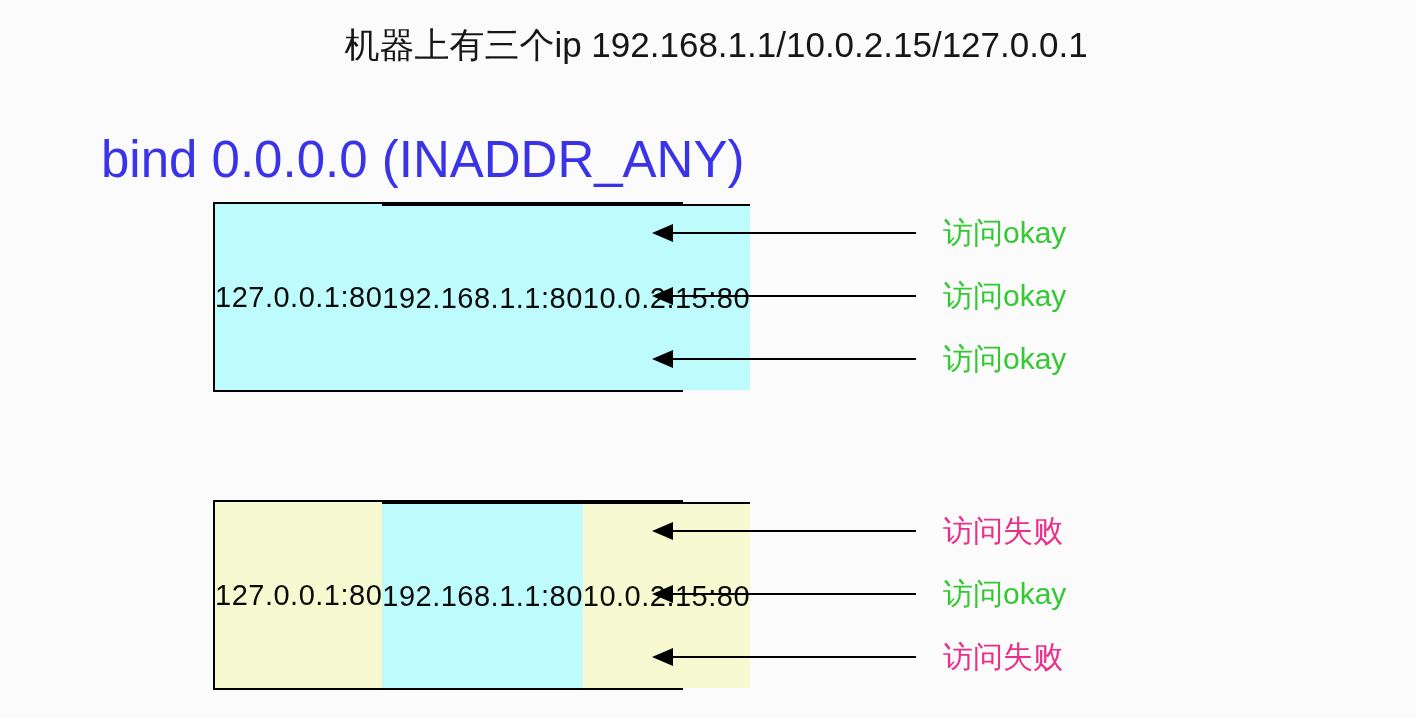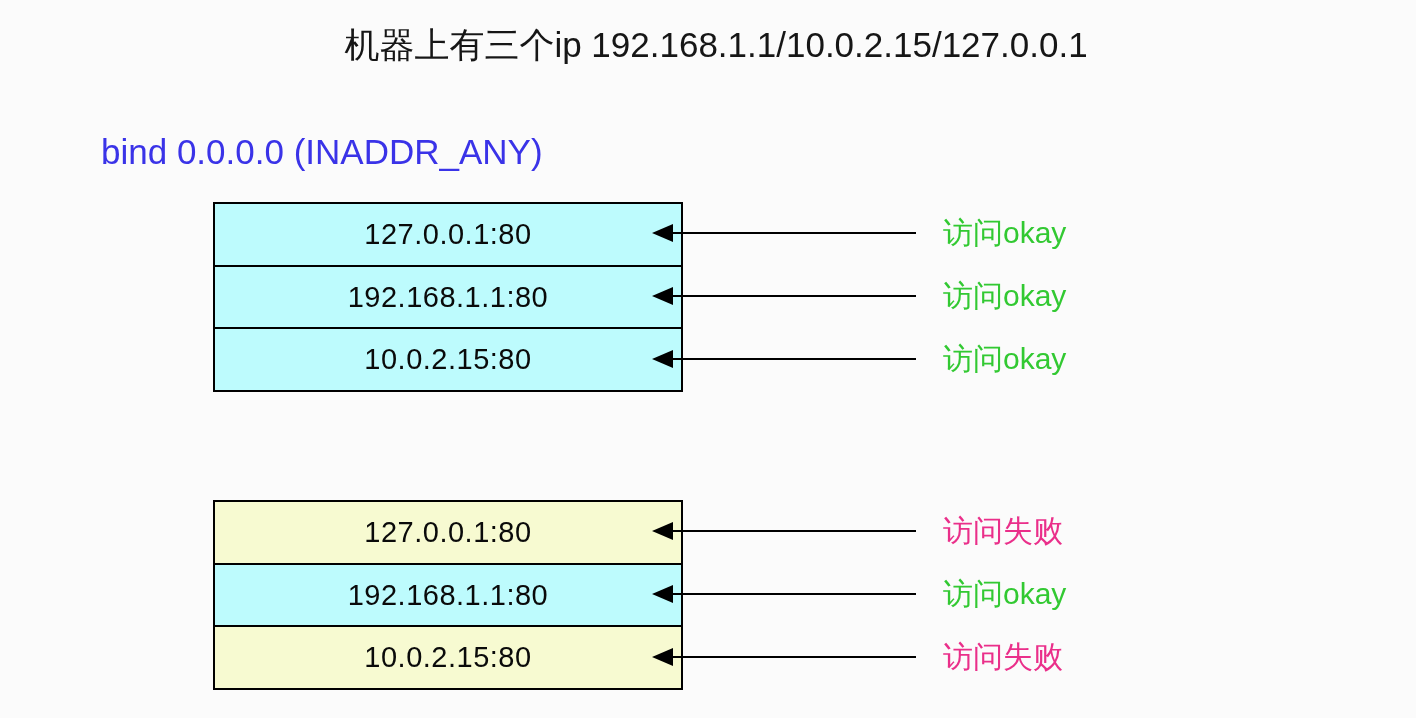--- a/index.html
+++ b/index.html
@@ -28,38 +28,38 @@
     white-space: nowrap;
   }
   .bind-section {
     position: absolute;
     left: 0; top: 0;
     width: 100%; height: 100%;
   }
   .bind-heading {
     position: absolute;
     margin: 0;
-    font-size: 35px;
+    font-size: 51px;
     font-weight: 400;
     line-height: 1;
     color: var(--heading-blue, #3a33e8);
     white-space: nowrap;
   }
   .heading-1 { left: 101px; top: 134px; }
   .heading-2 { left: 110px; top: 427px; }
 
   .ip-box {
     position: absolute;
     left: 213px;
     width: 470px;
     height: 190px;
     border: 2px solid #000;
     box-sizing: border-box;
     display: flex;
-    flex-direction: column;
+    flex-direction: row;
   }
   .box-1 { top: 202px; }
   .box-2 { top: 500px; }
 
   .ip-row {
     flex: 1 1 0;
     display: flex;
     align-items: center;
     justify-content: center;
     box-sizing: border-box;

